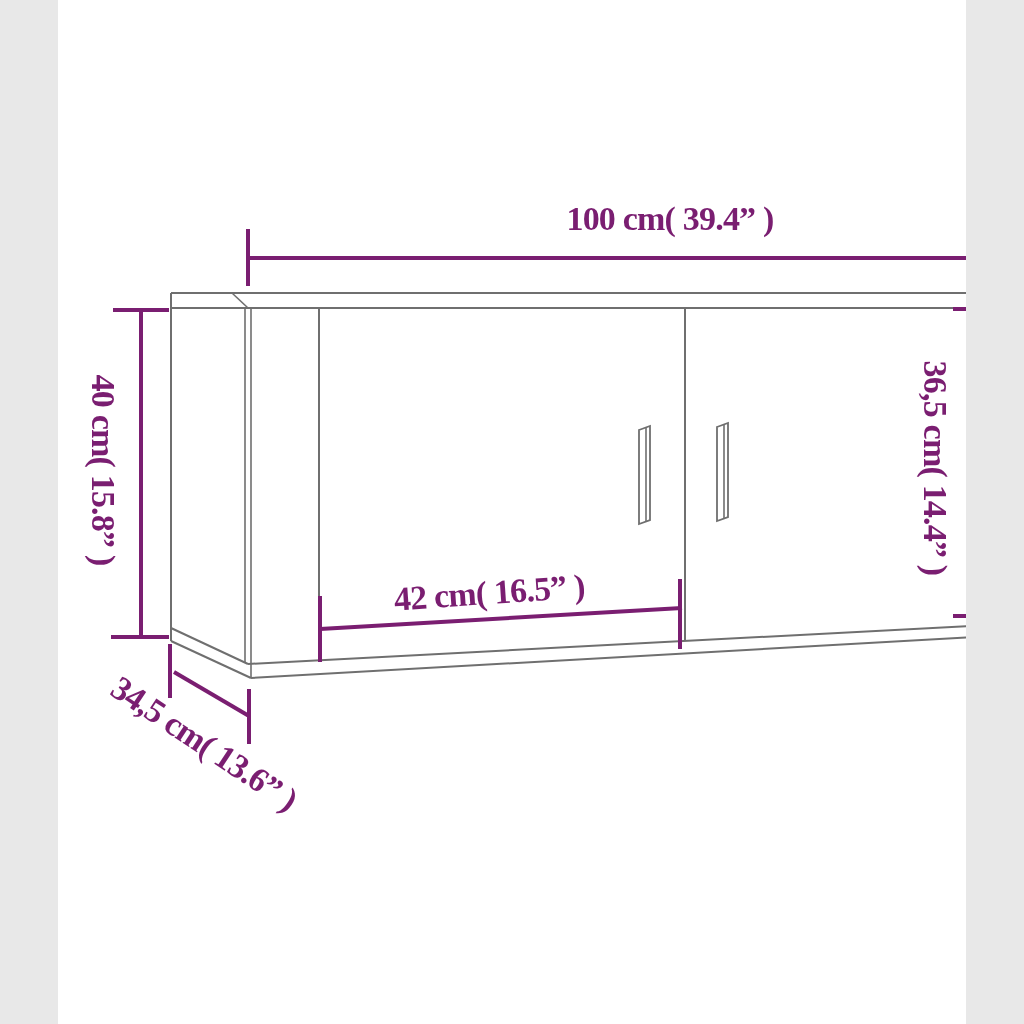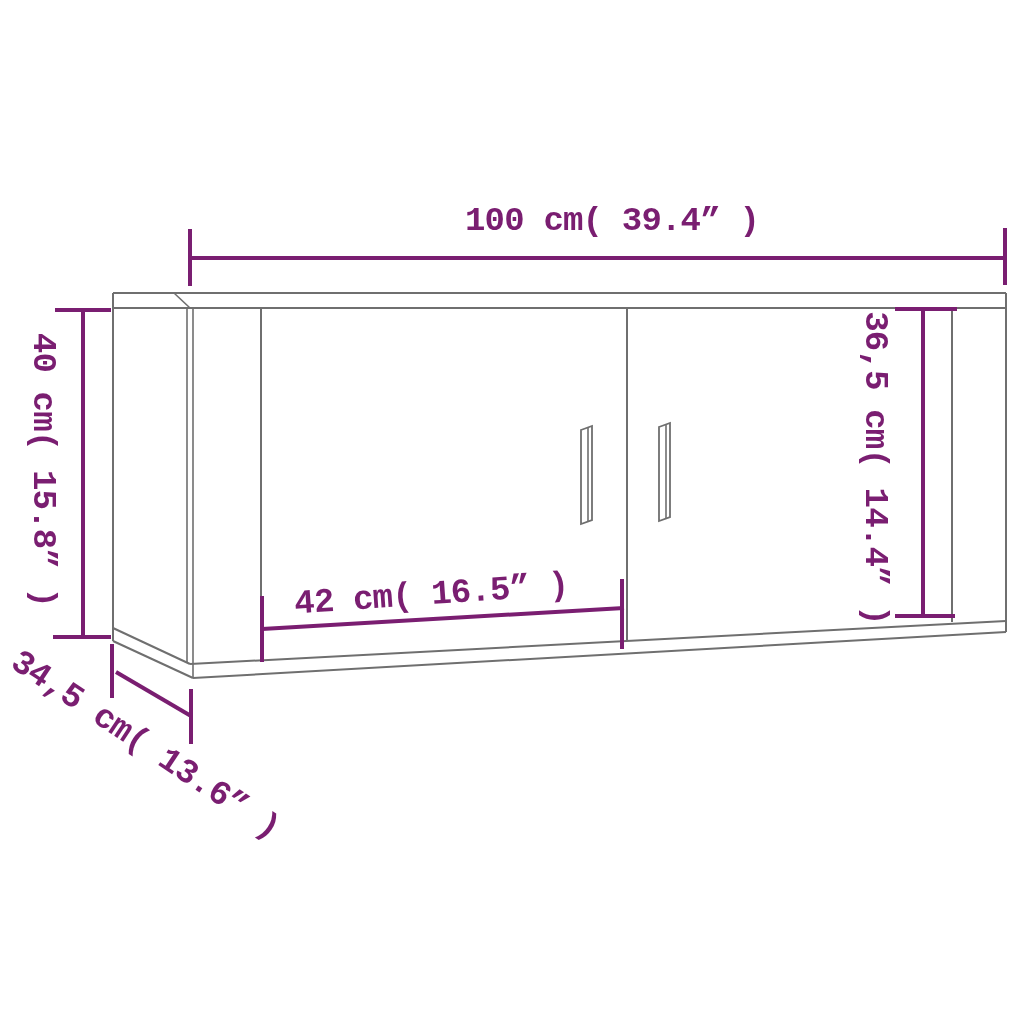--- a/index.html
+++ b/index.html
@@ -3,24 +3,24 @@
 <meta charset="utf-8">
 <style>
   :root{
     --accent:#7a1e71;
     --outline:#6f6f6f;
     --bg:#ffffff;
   }
   html,body{margin:0;padding:0;background:#e8e8e8;}
   .canvas{
     position:relative;
-    width:1024px;height:1024px;
+    width:908px;height:1024px;
     margin:0 auto;
     background:var(--bg);
-    font-family:Liberation Mono, monospace;
+    font-family:Liberation Serif, serif;
     overflow:hidden;
   }
   svg{display:block;}
   .outline-ln{stroke:var(--outline);stroke-width:2;fill:none;stroke-linecap:butt;}
   .outline-thin{stroke:var(--outline);stroke-width:1.6;fill:none;}
   .handle-shape{stroke:var(--outline);stroke-width:1.8;fill:#ffffff;}
   .dim-ln{stroke:var(--accent);stroke-width:4;fill:none;stroke-linecap:butt;}
   .dim-label{
     fill:var(--accent);
     font-size:34px;

